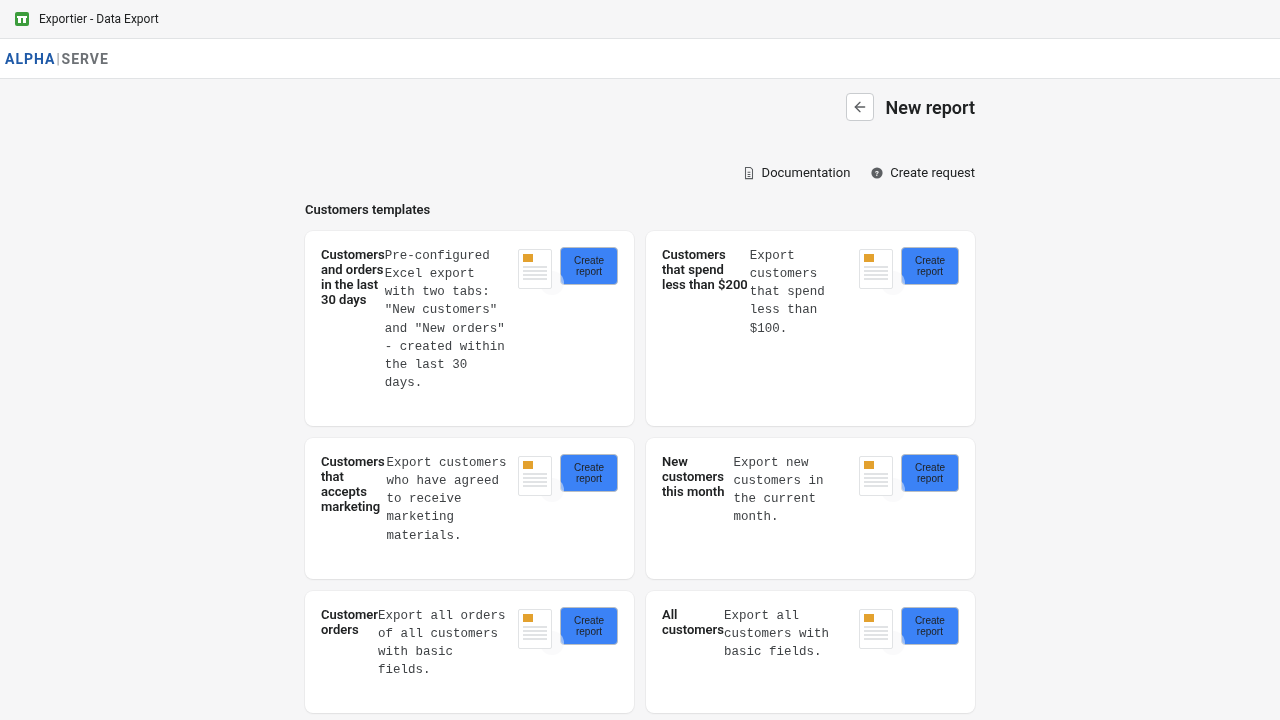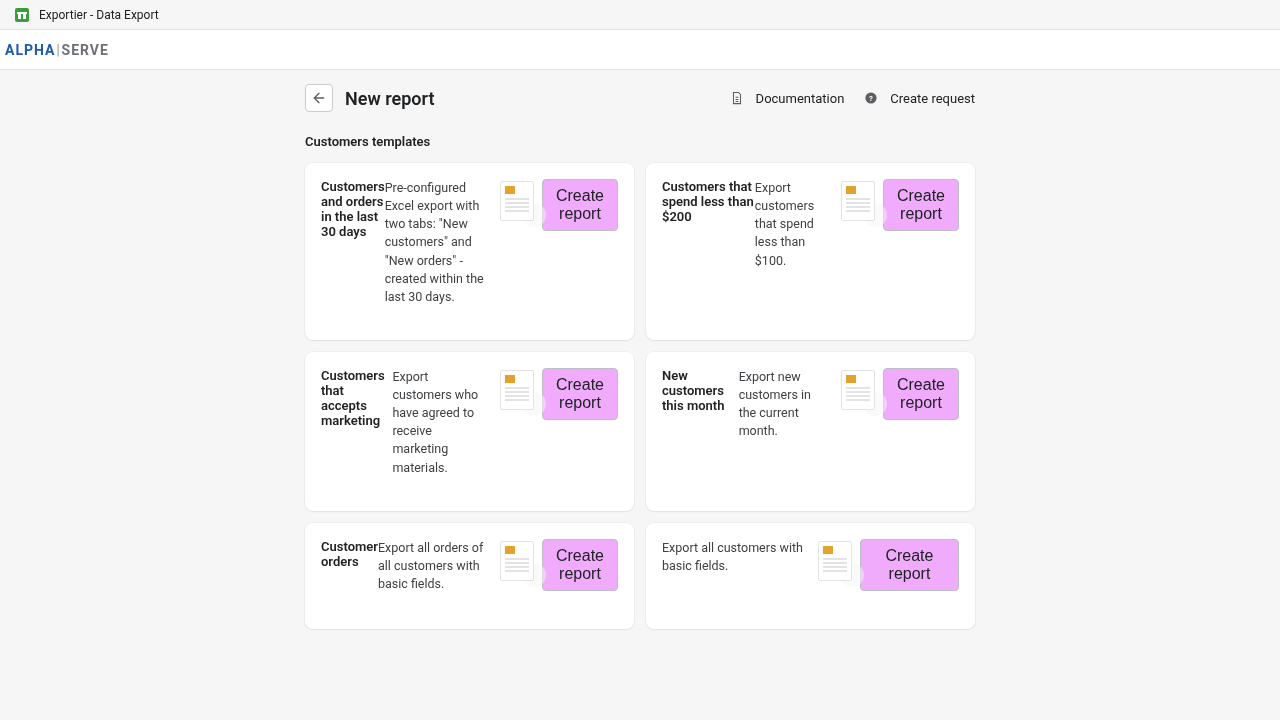--- a/index.html
+++ b/index.html
@@ -6,21 +6,21 @@
   body {
     font-family: -apple-system, BlinkMacSystemFont, "Segoe UI", Roboto, Arial, sans-serif;
     background: #f6f6f7;
     color: #202223;
     font-size: 14px;
     width: 1280px;
     height: 720px;
     overflow: hidden;
   }
   .titlebar {
-    height: 30px;
+    height: 39px;
     background: #f6f6f7;
     border-bottom: 1px solid #e1e3e5;
     display: flex;
     align-items: center;
     padding: 0 15px;
     font-size: 12px;
     color: #202223;
   }
   .titlebar-icon {
     width: 14px; height: 14px;
@@ -51,23 +51,24 @@
     height: calc(720px - 29px - 40px);
     overflow-y: auto;
   }
   .content {
     width: 670px;
     margin: 0 auto;
     padding-top: 14px;
   }
   .page-top {
     display: flex;
-    align-items: center;
+    align-items: flex-end;
     justify-content: space-between;
     padding-bottom: 18px;
+    flex-direction: column;
   }
   .page-top-left {
     display: flex;
     align-items: center;
     gap: 12px;
   }
   .back-btn {
     width: 28px; height: 28px;
     border: 1px solid #c9cccf;
     background: #fff;
@@ -84,24 +85,25 @@
     color: #202223;
   }
   .page-top-right {
     display: flex;
     gap: 20px;
     align-items: center;
   }
   .toplink {
     display: inline-flex;
     align-items: center;
-    gap: 12px;
+    gap: 6px;
     color: #202223;
     font-size: 13px;
     cursor: pointer;
+    margin-top: 44px;
   }
   .toplink svg { width: 14px; height: 14px; fill: #5c5f62; }
 
   .section-heading {
     font-size: 13px;
     font-weight: 600;
     color: #202223;
     margin-bottom: 14px;
     margin-top: 4px;
   }
@@ -122,20 +124,21 @@
     font-size: 13px;
     font-weight: 600;
     margin-bottom: 28px;
   }
   .card-body {
     display: flex;
     gap: 8px;
     align-items: flex-start;
     min-height: 56px;
     margin-bottom: 18px;
+    font-family: Liberation Mono, monospace;
   }
   .card-desc {
     flex: 1;
     font-size: 12.5px;
     color: #3f4245;
     line-height: 1.45;
   }
   .doc-icon {
     width: 44px; height: 44px;
     position: relative;
@@ -168,24 +171,24 @@
     position:absolute;
     width: 24px; height: 24px;
     background: #f6f6f7;
     border-radius: 50%;
     bottom: -4px; right: -4px;
     opacity: .5;
   }
   .btn {
     align-self: flex-start;
     border: 1px solid #babfc3;
-    background: #f0abfc;
+    background: #3b82f6;
     border-radius: 4px;
     padding: 7px 13px;
-    font-size: 16px;
+    font-size: 10px;
     font-weight: 500;
     color: #202223;
     cursor: pointer;
   }
 </style>
 </head>
 <body>
 
 <div class="titlebar">
   <span class="titlebar-icon">
@@ -293,20 +296,21 @@
           <div class="card-desc">Export all orders of all customers with basic fields.</div>
           <div class="doc-icon">
               <div class="spot"></div>
               <div class="page"></div>
             </div>
         </div>
         <button class="btn">Create report</button>
       </div>
 
       <div class="card">
+        <div class="card-title">All customers</div>
         <div class="card-body">
           <div class="card-desc">Export all customers with basic fields.</div>
           <div class="doc-icon">
               <div class="spot"></div>
               <div class="page"></div>
             </div>
         </div>
         <button class="btn">Create report</button>
       </div>
 

